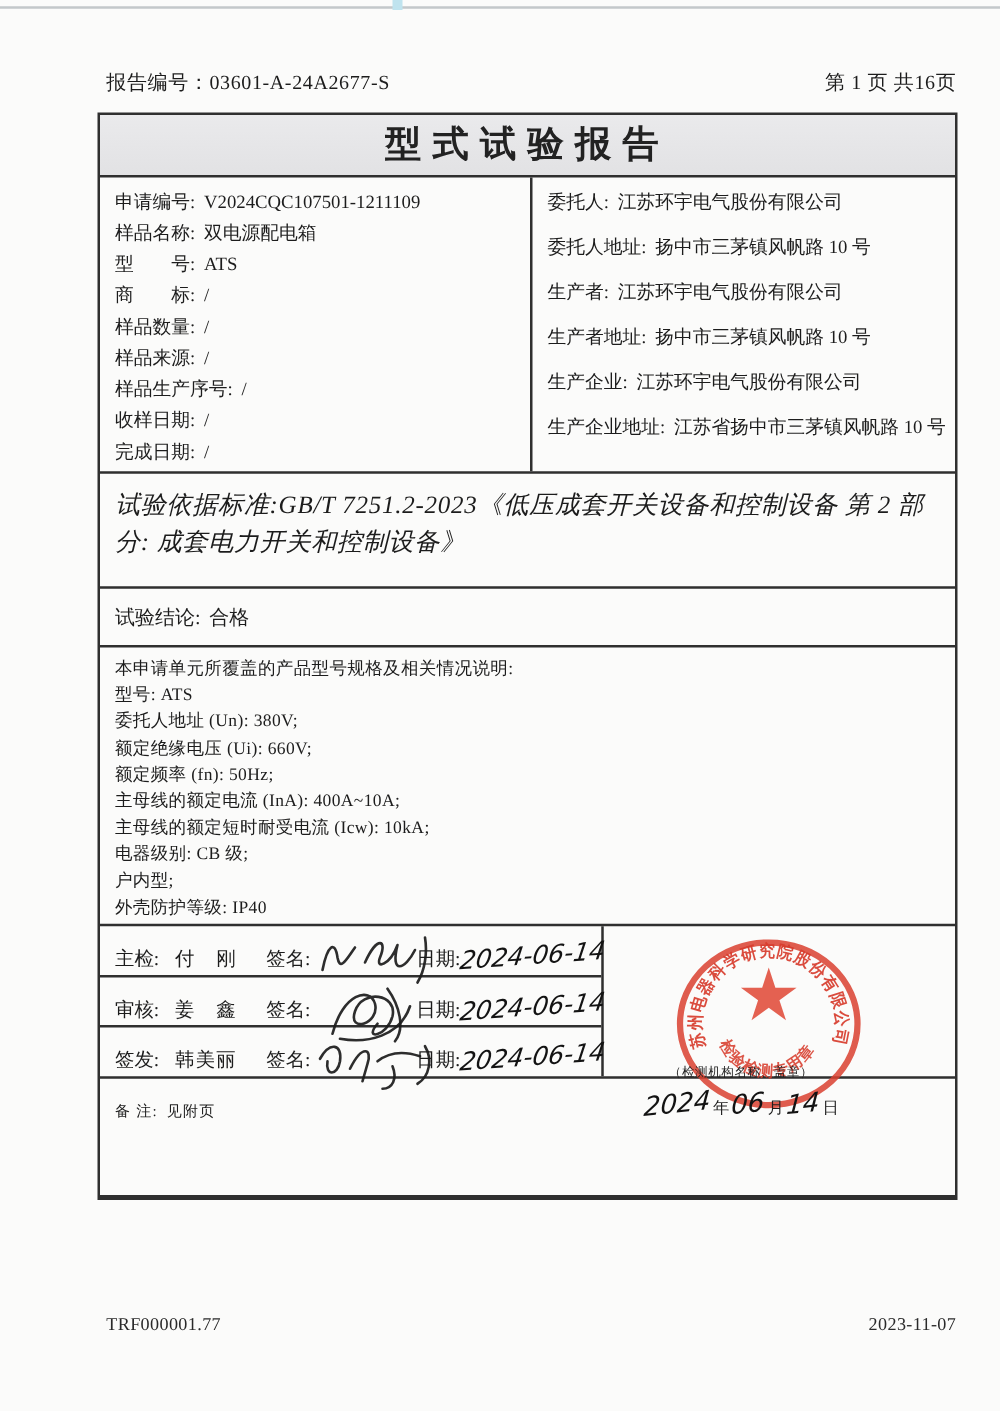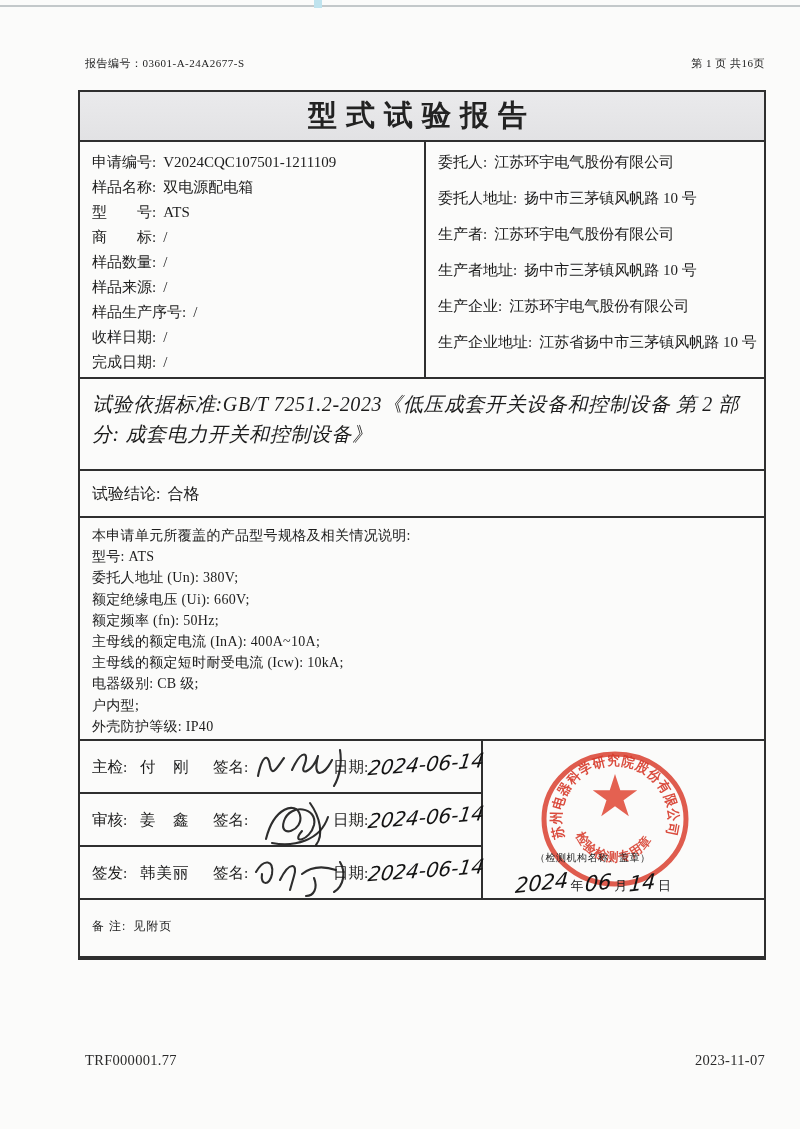--- a/index.html
+++ b/index.html
@@ -4,21 +4,21 @@
 <style>
   html,body{margin:0;padding:0;background:#888;}
   .page{
     position:relative;width:800px;height:1129px;margin:0 auto;
     background:#fbfbfa;overflow:hidden;
     font-family:"Liberation Serif","DejaVu Serif",serif;color:#1c1c1c;
   }
   .scan-top{position:absolute;top:5px;left:0;width:100%;height:2px;background:#c3c8ca;}
   .scan-tick{position:absolute;top:0;left:314px;width:8px;height:8px;background:#bfe3ee;}
 
-  .doc-header{position:absolute;top:56px;left:85px;width:680px;display:flex;justify-content:space-between;font-size:11px;letter-spacing:.5px;text-align:right;}
+  .doc-header{position:absolute;top:56px;left:85px;width:680px;display:flex;justify-content:space-between;font-size:16px;letter-spacing:.5px;text-align:right;}
 
   .tbl{position:absolute;left:78px;top:90px;width:688px;height:870px;box-sizing:border-box;
        border:2px solid #2f2f2f;border-bottom-width:4px;display:flex;flex-direction:column;}
   .row{box-sizing:border-box;border-bottom:2px solid #2f2f2f;position:relative;}
   .row:last-child{border-bottom:none;}
 
   .title-row{height:50px;background:linear-gradient(#eaeaec,#e2e2e4);display:flex;align-items:center;justify-content:center;}
   .title-row .t{font-size:29px;font-weight:600;letter-spacing:9px;color:#222;}
 
   .info-row{height:237px;display:flex;}
@@ -26,21 +26,21 @@
   .info-left .ln{line-height:25px;white-space:nowrap;}
   .info-right{flex:1;padding:8px 6px 0 12px;font-size:15px;}
   .info-right .ln{line-height:24px;margin-bottom:12px;}
   .lbl{margin-right:7px;}
 
   .std-row{height:92px;padding:10px 13px 0 12px;font-size:20px;line-height:30px;letter-spacing:.6px;font-style:italic;}
   .concl-row{height:47px;padding:13px 12px 0 12px;font-size:16px;}
   .specs-row{height:223px;padding:7px 12px 0 12px;font-size:14px;letter-spacing:.3px;}
   .specs-row .ln{line-height:21.2px;white-space:nowrap;}
 
-  .sig-block{height:159px;display:flex;}
+  .sig-block{height:122px;display:flex;}
   .sig-left{width:403px;box-sizing:border-box;border-right:2px solid #2f2f2f;display:flex;flex-direction:column;}
   .sig-row{flex:1;border-bottom:2px solid #2f2f2f;position:relative;font-size:15.5px;overflow:visible;}
   .sig-row:last-child{border-bottom:none;}
   .sig-row .role{position:absolute;left:12px;top:16px;}
   .sig-row .name{position:absolute;left:60px;top:16px;letter-spacing:1px;}
   .sig-row .slabel{position:absolute;left:133px;top:16px;}
   .sig-row .scribble{position:absolute;left:172px;top:3px;z-index:3;}
   .sig-row .dlabel{position:absolute;left:253px;top:16px;}
   .hw-date{position:absolute;left:288px;top:10px;width:150px;z-index:3;
     font-family:"DejaVu Sans",sans-serif;font-style:italic;font-size:20px;color:#131313;

